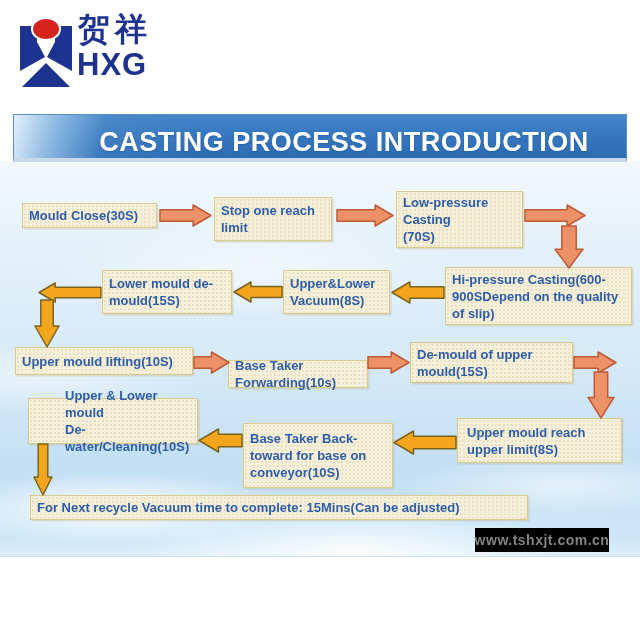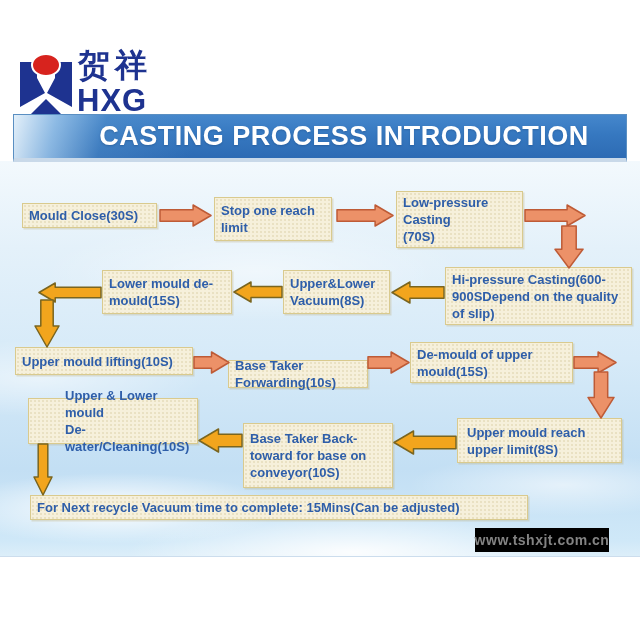--- a/index.html
+++ b/index.html
@@ -17,21 +17,21 @@
       radial-gradient(ellipse 260px 55px at 18% 88%, rgba(255,255,255,0.95), rgba(255,255,255,0) 65%),
       radial-gradient(ellipse 320px 60px at 55% 99%, rgba(255,255,255,0.9), rgba(255,255,255,0) 70%),
       radial-gradient(ellipse 220px 45px at 88% 82%, rgba(255,255,255,0.55), rgba(255,255,255,0) 70%),
       radial-gradient(ellipse 300px 70px at 40% 28%, rgba(255,255,255,0.5), rgba(255,255,255,0) 70%),
       radial-gradient(ellipse 240px 55px at 6% 55%, rgba(255,255,255,0.5), rgba(255,255,255,0) 70%),
       linear-gradient(180deg,#f3f9fd 0%,#e4f1fa 22%,#d6eaf8 50%,#c3dff4 78%,#cfe8f8 96%,#dceef9 100%);
     border-bottom:1px solid #ccdded;
   }
 
   
-  .logo{position:absolute;left:16px;top:6px;width:150px;height:88px;margin-top:36px;}
+  .logo{position:absolute;left:16px;top:6px;width:150px;height:88px;}
   .logo svg{position:absolute;left:2px;top:10px;}
   .logo-cn{
     position:absolute;left:62px;top:4px;width:95px;height:38px;
     font-size:32px;font-weight:bold;color:var(--logo-blue);
     letter-spacing:5px;line-height:38px;white-space:nowrap;
     font-family:"Liberation Sans","DejaVu Sans",sans-serif;
   }
   .logo-latin{
     position:absolute;left:61px;top:42px;
     font-size:31px;font-weight:800;color:var(--logo-blue);
@@ -40,21 +40,21 @@
 
   
   .banner{
     position:absolute;left:13px;top:114px;width:614px;height:48px;
     background:
       linear-gradient(103deg, rgba(235,245,252,0.95) 0%, rgba(160,200,235,0.8) 7%, rgba(80,140,200,0.45) 15%, rgba(60,120,190,0.0) 30%),
       linear-gradient(180deg,#4587cc 0%,#3678c0 45%,#2d6bb4 100%);
     border:1px solid #5a8fc2;
     border-bottom:4px solid #c9d9e9;
     box-sizing:border-box;
-    display:flex;align-items:center;justify-content:center;
+    display:flex;align-items:flex-end;justify-content:center;
   }
   .banner-title{
     color:#ffffff;font-size:27px;font-weight:bold;letter-spacing:0.5px;
     padding-left:48px;white-space:nowrap;
     text-shadow:0 1px 2px rgba(20,60,110,0.35);
   }
 
   
   .box{
     position:absolute;box-sizing:border-box;

